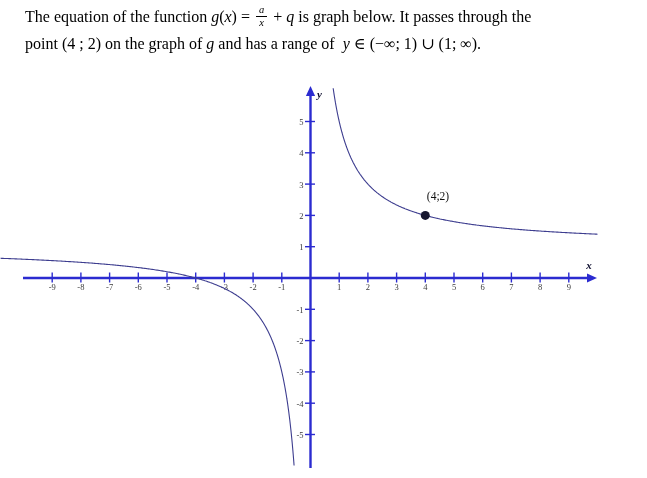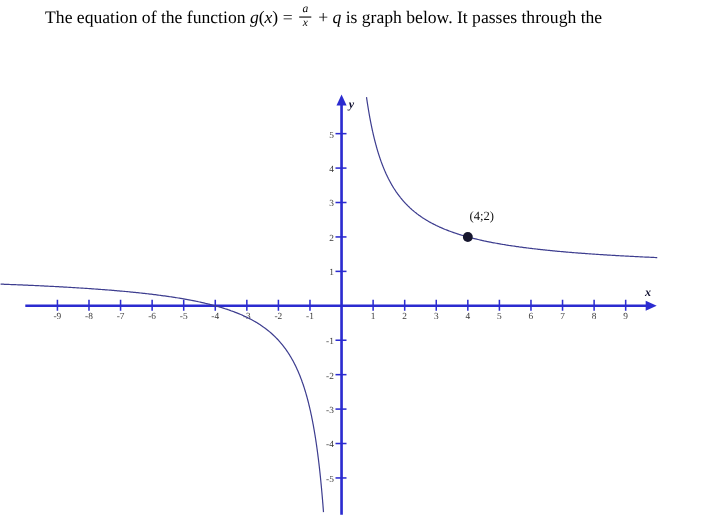--- a/index.html
+++ b/index.html
@@ -1,20 +1,20 @@
 <!DOCTYPE html>
 <html><head>
 <meta charset="utf-8">
 <style>
   html,body{margin:0;padding:0;background:#ffffff;}
   .page{
     position:relative;width:647px;height:478px;background:#ffffff;overflow:hidden;
     font-family:"Liberation Serif","DejaVu Serif",serif;color:#000;
   }
-  .problem{position:absolute;left:25px;top:4px;width:590px;font-size:16px;line-height:1.65;margin-left:16px;}
+  .problem{position:absolute;left:25px;top:4px;width:590px;font-size:16px;line-height:1.65;}
   .it{font-style:italic;}
   .frac{
     display:inline-block;vertical-align:middle;text-align:center;
     font-size:10.5px;font-style:italic;line-height:1.15;margin:0 2px;position:relative;top:-2px;
   }
   .frac .num{display:block;border-bottom:1px solid #000;padding:0 3px;}
   .frac .den{display:block;}
   .ysp{margin-left:4px;}
   svg.graph{position:absolute;left:0;top:0;}
   .ticklabel{font-family:"Liberation Serif","DejaVu Serif",serif;font-size:8.5px;}
@@ -98,15 +98,16 @@
     <g id="pointg">
         <circle cx="425.3" cy="215.4" r="4.5" fill="#16162e"></circle>
       </g>
     <text id="xlab" class="axisletter" x="589" y="269" text-anchor="middle" fill="#101030">x</text>
     <text id="ylab" class="axisletter" x="317" y="98" fill="#101030">y</text>
     <text id="ptlab" class="pointlabel" x="438" y="200" text-anchor="middle" fill="#111111">(4;2)</text>
   </svg>
 
   <div class="problem">
     <div><span>The equation of the function </span><span class="it">g</span><span>(</span><span class="it">x</span><span>) = </span><span class="frac"><span class="num">a</span><span class="den">x</span></span><span> + </span><span class="it">q</span><span> is graph below. It passes through the</span></div>
+    <div><span>point (4 ; 2) on the graph of </span><span class="it">g</span><span> and has a range of </span><span class="it ysp">y</span><span> ∈ (−∞; 1) ∪ (1; ∞).</span></div>
   </div>
 
 </div>
 
 </body></html>

